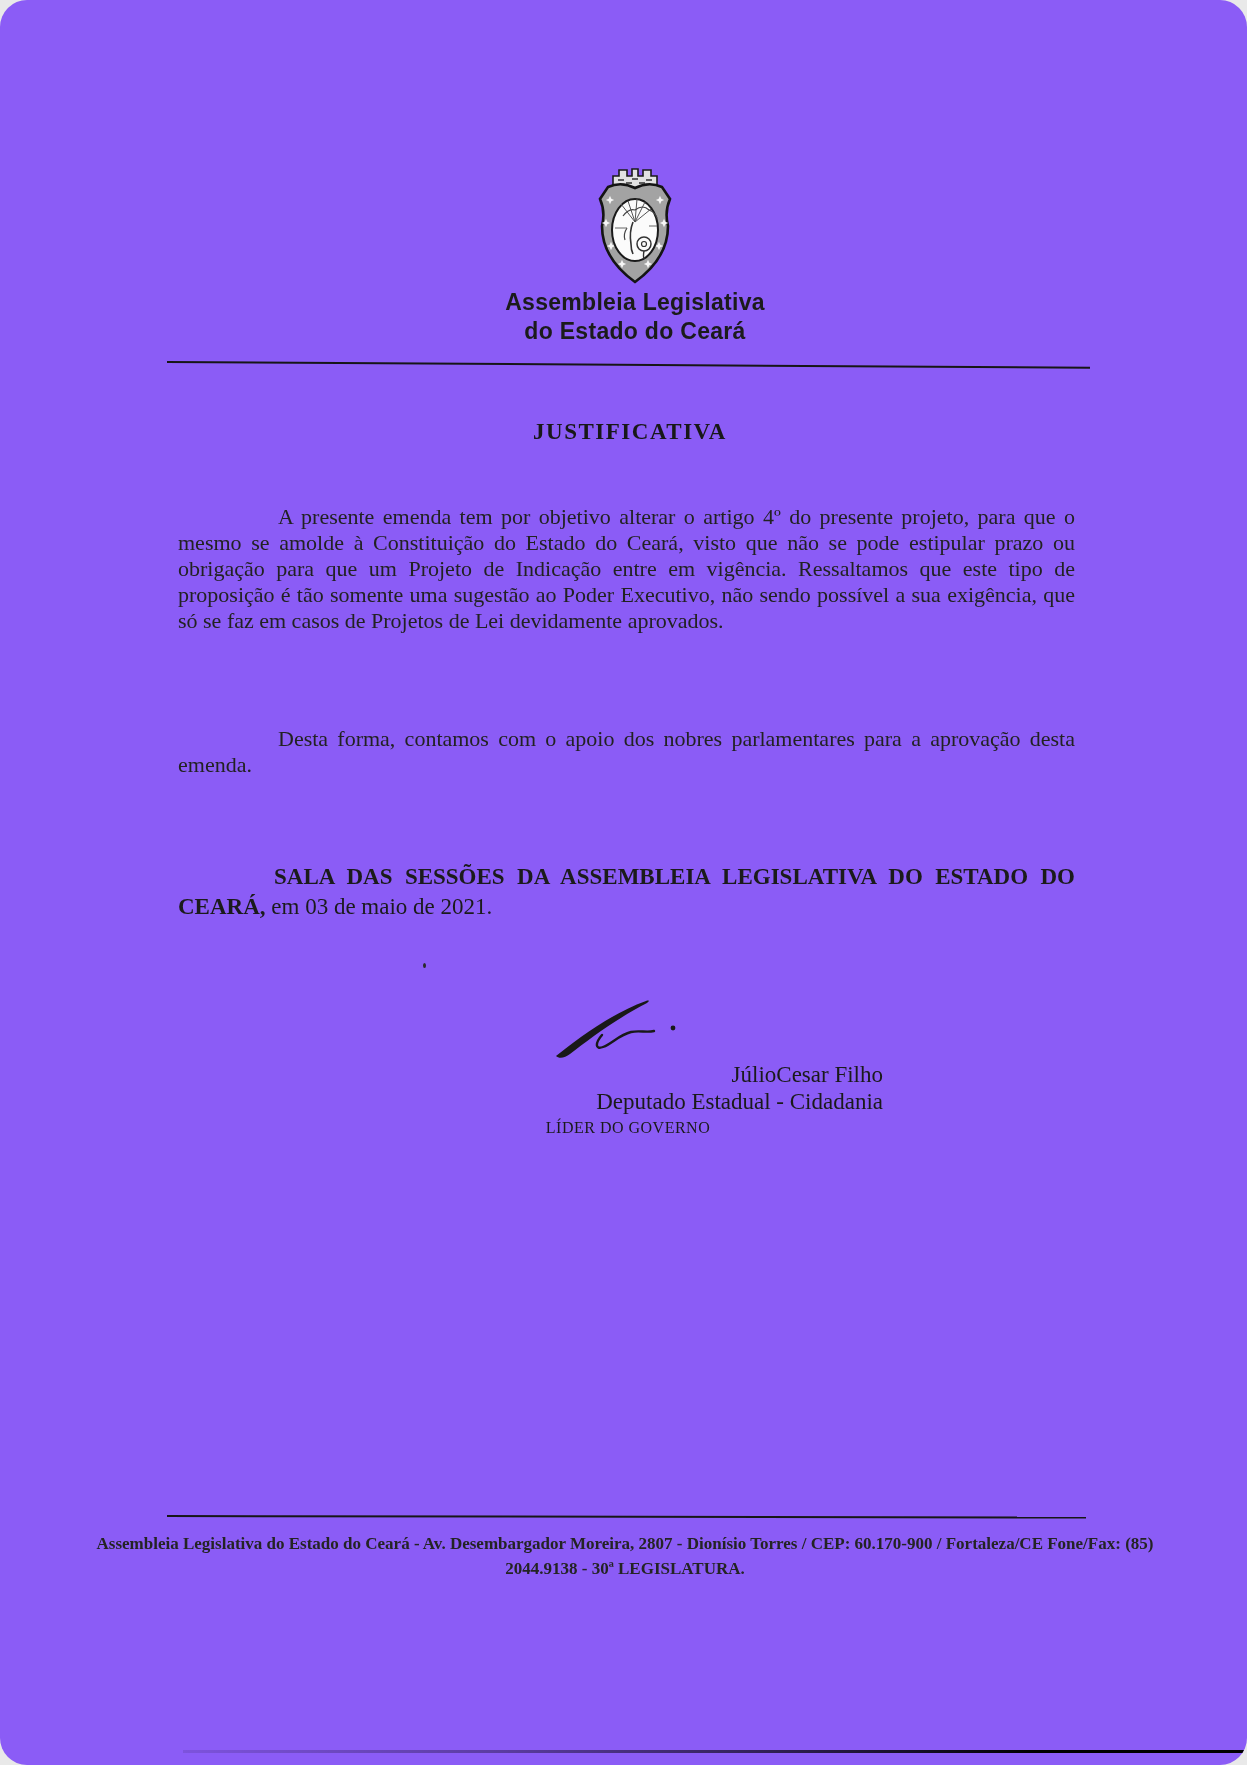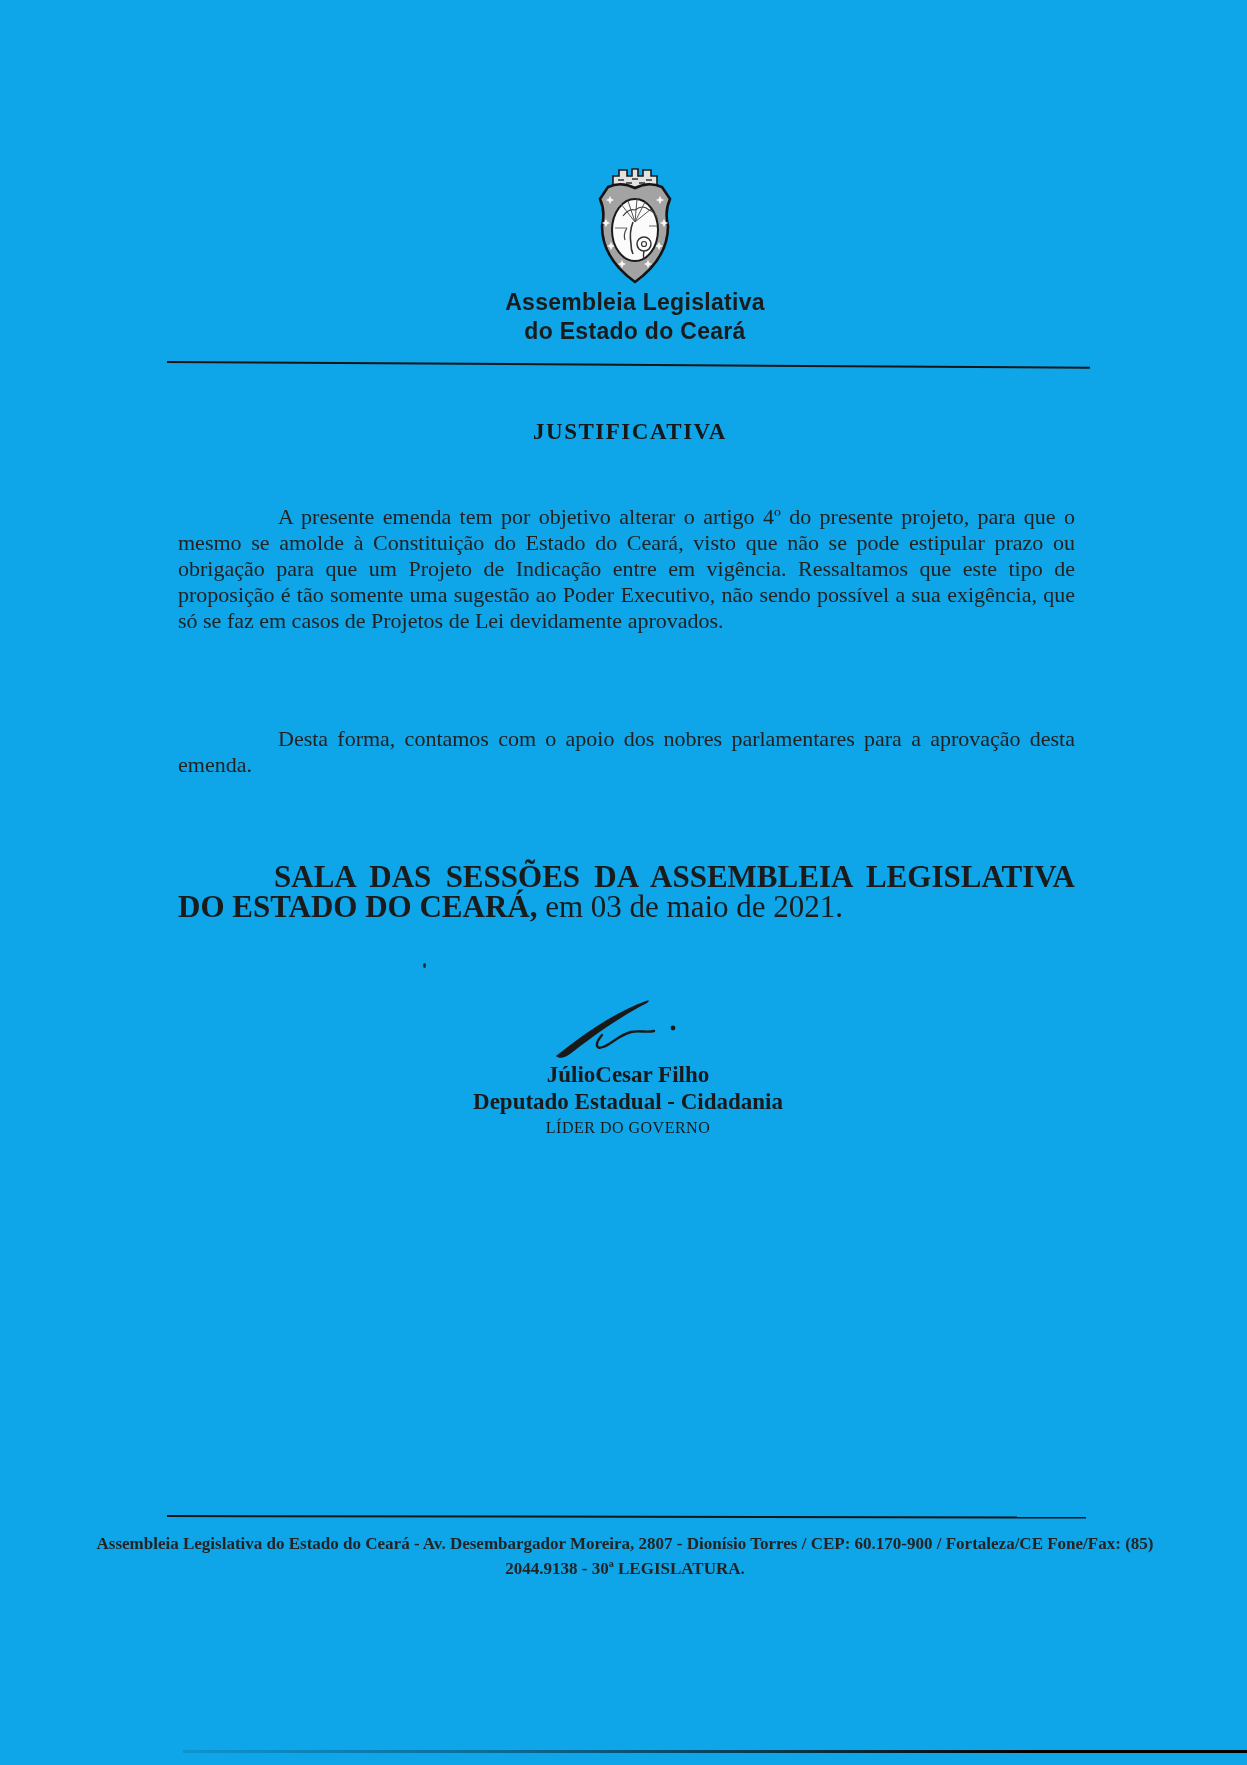--- a/index.html
+++ b/index.html
@@ -1,24 +1,25 @@
 <!DOCTYPE html>
 <html><head>
 <meta charset="utf-8">
 <style>
   html,body{margin:0;padding:0;}
   body{background:#e9e9e9;}
   .page{
     position:relative;
     width:1247px;height:1765px;
     margin:0 auto;
-    background:#0ea5e9;
+    background:#8b5cf6;
     color:#1f1f1f;
     font-family:"Liberation Serif", serif;
     overflow:hidden;
+    border-radius:27px;
   }
   .emblem{position:absolute;left:591px;top:166px;width:88px;height:120px;}
   .org{
     position:absolute;left:20px;top:288px;width:1230px;
     text-align:center;
     font-family:"Liberation Sans", sans-serif;
     font-weight:bold;font-size:23px;line-height:29px;
     color:#1b1b1b;letter-spacing:.3px;
   }
   .rule{position:absolute;background:#161616;}
@@ -32,31 +33,31 @@
   .para{
     position:absolute;left:178px;width:897px;margin:0;
     font-size:22px;line-height:26px;
     text-align:justify;text-indent:100px;
     color:#222;
   }
   .p1{top:504px;}
   .p2{top:726px;}
   .closing{
     position:absolute;left:178px;top:862px;width:897px;margin:0;
-    font-size:31px;line-height:30px;
+    font-size:23px;line-height:30px;
     text-align:justify;text-indent:96px;color:#1b1b1b;
   }
   .closing .bold{font-weight:bold;}
   .speck{position:absolute;left:423px;top:963px;width:3px;height:5px;background:#2a2a2a;border-radius:50%;}
   .sig-art{position:absolute;left:552px;top:996px;width:128px;height:66px;}
   .sig-block{
     position:absolute;left:373px;top:1062px;width:510px;
     text-align:center;line-height:26.5px;color:#1a1a1a;
   }
-  .sig-name,.sig-title{font-weight:bold;font-size:23px;}
+  .sig-name,.sig-title{font-weight:normal;font-size:23px;text-align:right;}
   .sig-role{font-size:16px;letter-spacing:.5px;}
   .footer{
     position:absolute;left:80px;top:1531px;width:1090px;
     text-align:center;
     font-weight:600;
     font-size:17px;line-height:25px;color:#242424;
   }
   .scan-line{
     position:absolute;left:183px;top:1750px;width:1064px;height:3px;
     background:linear-gradient(to right,

